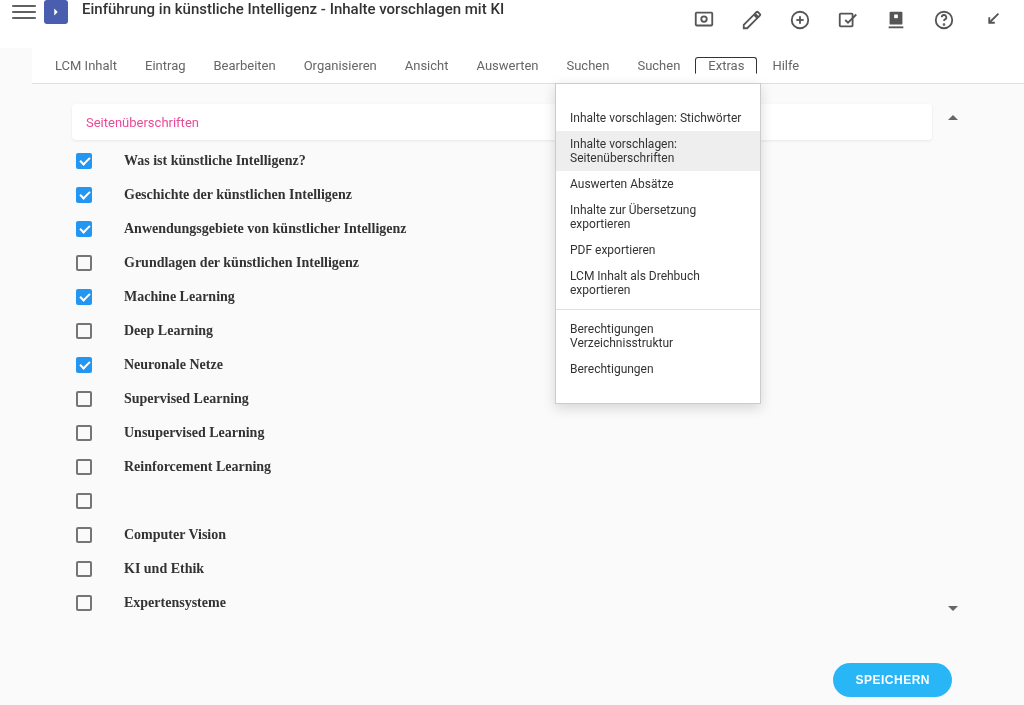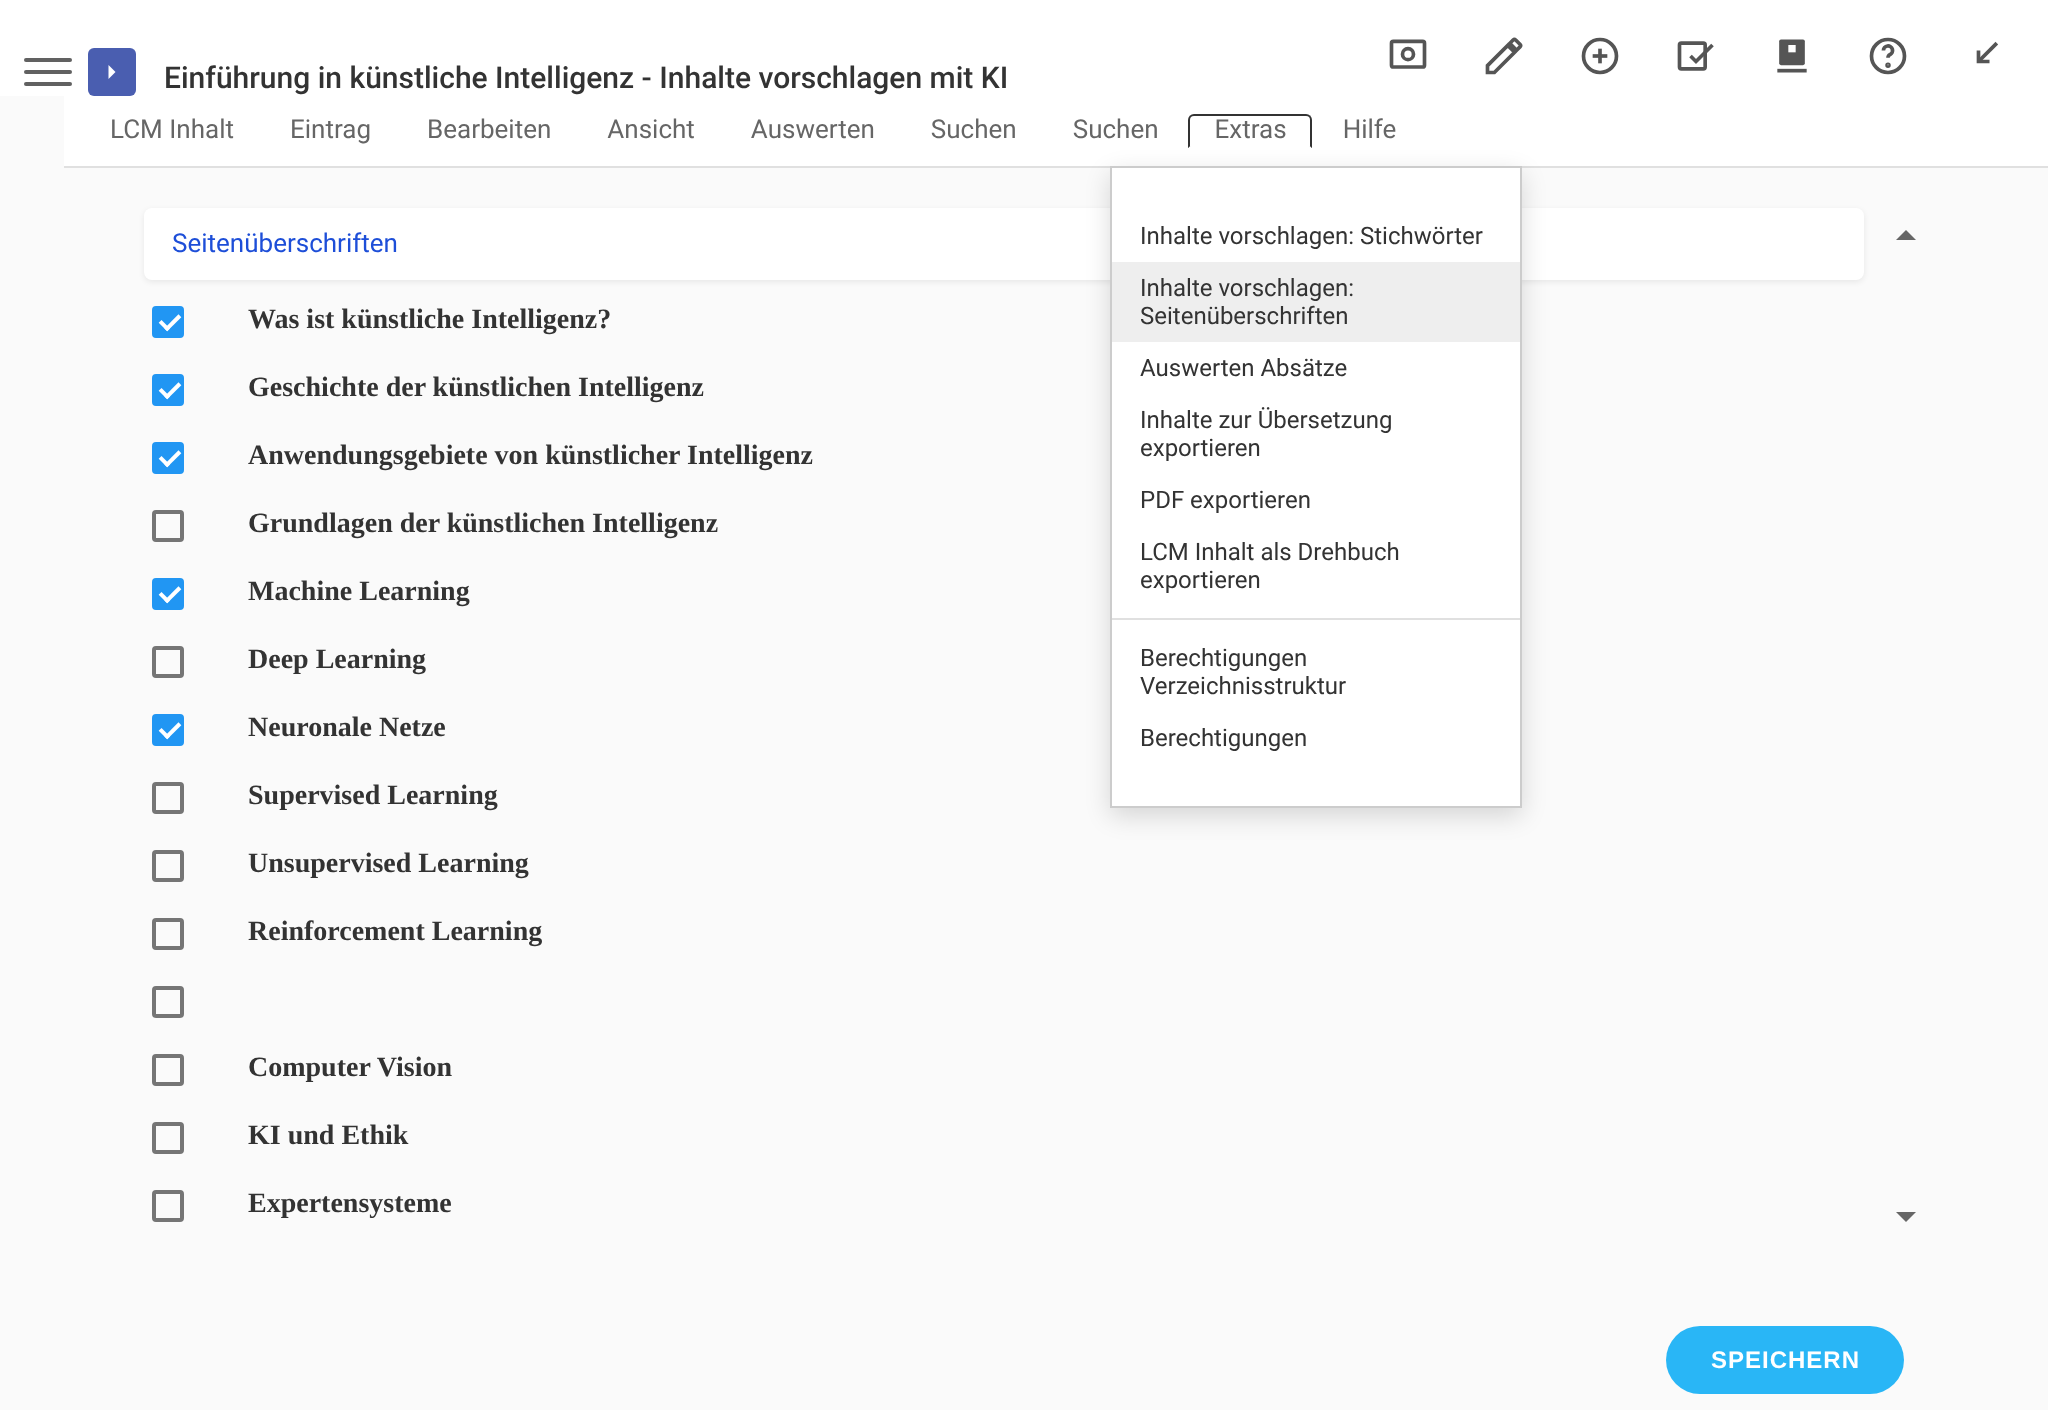--- a/index.html
+++ b/index.html
@@ -1,34 +1,34 @@
 <!DOCTYPE html>
 <html><head>
 <meta charset="utf-8">
 <style>
 * { box-sizing: border-box; margin: 0; padding: 0; }
 body { font-family: Roboto, -apple-system, BlinkMacSystemFont, "Segoe UI", Arial, sans-serif; background: #fafafa; width: 1024px; height: 705px; overflow: hidden; position: relative; }
-.topbar { height: 48px; background: #fff; display: flex; align-items: flex-end; padding: 0 12px; gap: 8px; }
+.topbar { height: 48px; background: #fff; display: flex; align-items: flex-start; padding: 0 12px; gap: 8px; }
 .hamburger { width: 24px; height: 24px; display: flex; flex-direction: column; justify-content: center; gap: 4px; cursor: pointer; }
 .hamburger span { height: 2px; background: #616161; border-radius: 1px; }
 .logo { width: 24px; height: 24px; background: #4a5eb0; border-radius: 3px; display: flex; align-items: center; justify-content: center; }
 .logo svg { width: 14px; height: 14px; }
 .title { font-size: 15px; font-weight: 500; color: #333; margin-left: 6px; }
 .topbar-spacer { flex: 1; }
 .topbar-icon { width: 40px; height: 40px; display: flex; align-items: center; justify-content: center; cursor: pointer; color: #555; }
 .topbar-icon svg { width: 22px; height: 22px; }
 .menubar { height: 36px; background: #fff; border-bottom: 1px solid #e0e0e0; display: flex; align-items: center; padding: 0 10px; gap: 2px; position: relative; margin-left: 32px; }
 .menu-item { padding: 0 12px; display: flex; align-items: center; font-size: 13px; color: #666; cursor: pointer; border: 1px solid transparent; }
 .menu-item.active { border: 1px solid #333; border-bottom: 1px solid #fff; border-radius: 3px 3px 0 0; position: relative; z-index: 11; }
 .dropdown { position: absolute; top: 35px; left: 523px; width: 206px; background: #fff; border: 1px solid #ccc; box-shadow: 0 4px 12px rgba(0,0,0,.15); z-index: 10; padding: 21px 0; }
 .dropdown-item { padding: 6px 14px; font-size: 12px; color: #333; cursor: pointer; }
 .dropdown-item.highlighted { background: #eee; }
 .dropdown-divider { height: 1px; background: #e0e0e0; margin: 6px 0; }
 .content-wrap { padding: 20px 72px 0 72px; }
-.search-box { width: 860px; height: 36px; background: #fff; border-radius: 4px; box-shadow: 0 1px 3px rgba(0,0,0,.08); padding: 0 14px; display: flex; align-items: center; font-size: 13px; color: #1d4ed8; }
+.search-box { width: 860px; height: 36px; background: #fff; border-radius: 4px; box-shadow: 0 1px 3px rgba(0,0,0,.08); padding: 0 14px; display: flex; align-items: center; font-size: 13px; color: #ec4899; }
 .list { width: 860px; height: 478px; overflow-y: auto; margin-top: 4px; position: relative; }
 .list::-webkit-scrollbar { width: 12px; }
 .list::-webkit-scrollbar-track { background: #f0f0f0; }
 .list::-webkit-scrollbar-thumb { background: #bdbdbd; border-radius: 0; }
 .list-item { display: flex; align-items: center; gap: 32px; padding: 9px 4px; font-family: Liberation Serif, serif; }
 .checkbox { width: 16px; height: 16px; border: 2px solid #757575; border-radius: 2px; cursor: pointer; flex-shrink: 0; position: relative; }
 .checkbox.checked { background: #2196f3; border-color: #2196f3; }
 .checkbox.checked::after { content: ""; position: absolute; left: 4px; top: 0px; width: 4px; height: 8px; border: solid #fff; border-width: 0 2px 2px 0; transform: rotate(45deg); }
 .item-label { font-size: 14px; font-weight: 600; color: #333; }
 .footer { position: absolute; bottom: 8px; right: 72px; }
@@ -97,20 +97,21 @@
         <line x1="19" y1="5" x2="9" y2="15"></line>
         <polyline points="9 9 9 15 15 15"></polyline>
       </svg>
     </div>
 </div>
 
 <div class="menubar">
   <div class="menu-item">LCM Inhalt</div>
   <div class="menu-item">Eintrag</div>
   <div class="menu-item">Bearbeiten</div>
+  <div class="menu-item">Organisieren</div>
   <div class="menu-item">Ansicht</div>
   <div class="menu-item">Auswerten</div>
   <div class="menu-item">Suchen</div>
   <div class="menu-item">Suchen</div>
   <div class="menu-item active">Extras</div>
   <div class="menu-item">Hilfe</div>
 
   <div class="dropdown">
     <div class="dropdown-item">Inhalte vorschlagen: Stichwörter</div>
     <div class="dropdown-item highlighted">Inhalte vorschlagen: Seitenüberschriften</div>

